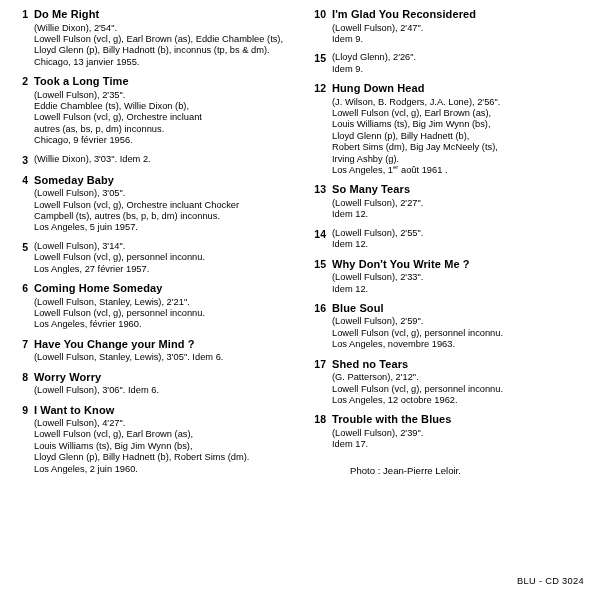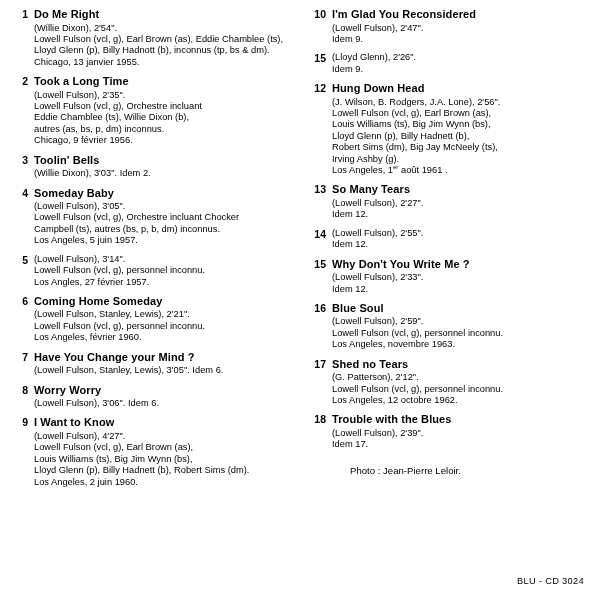--- a/index.html
+++ b/index.html
@@ -106,32 +106,31 @@
           </div>
         </div>
       </div>
 
       <div class="track">
         <div class="num">2</div>
         <div class="body">
           <div class="title">Took a Long Time</div>
           <div class="lines">
             <div>(Lowell Fulson), 2'35".</div>
+            <div>Eddie Chamblee (ts), Willie Dixon (b),</div>
             <div>Lowell Fulson (vcl, g), Orchestre incluant</div>
-            <div>Eddie Chamblee (ts), Willie Dixon (b),</div>
             <div>autres (as, bs, p, dm) inconnus.</div>
             <div>Chicago, 9 février 1956.</div>
           </div>
         </div>
       </div>
 
       <div class="track">
         <div class="num">3</div>
         <div class="body">
-          <div class="title">Toolin' Bells</div>
           <div class="lines">
             <div>(Willie Dixon), 3'03". Idem 2.</div>
           </div>
         </div>
       </div>
 
       <div class="track">
         <div class="num">4</div>
         <div class="body">
           <div class="title">Someday Baby</div>

